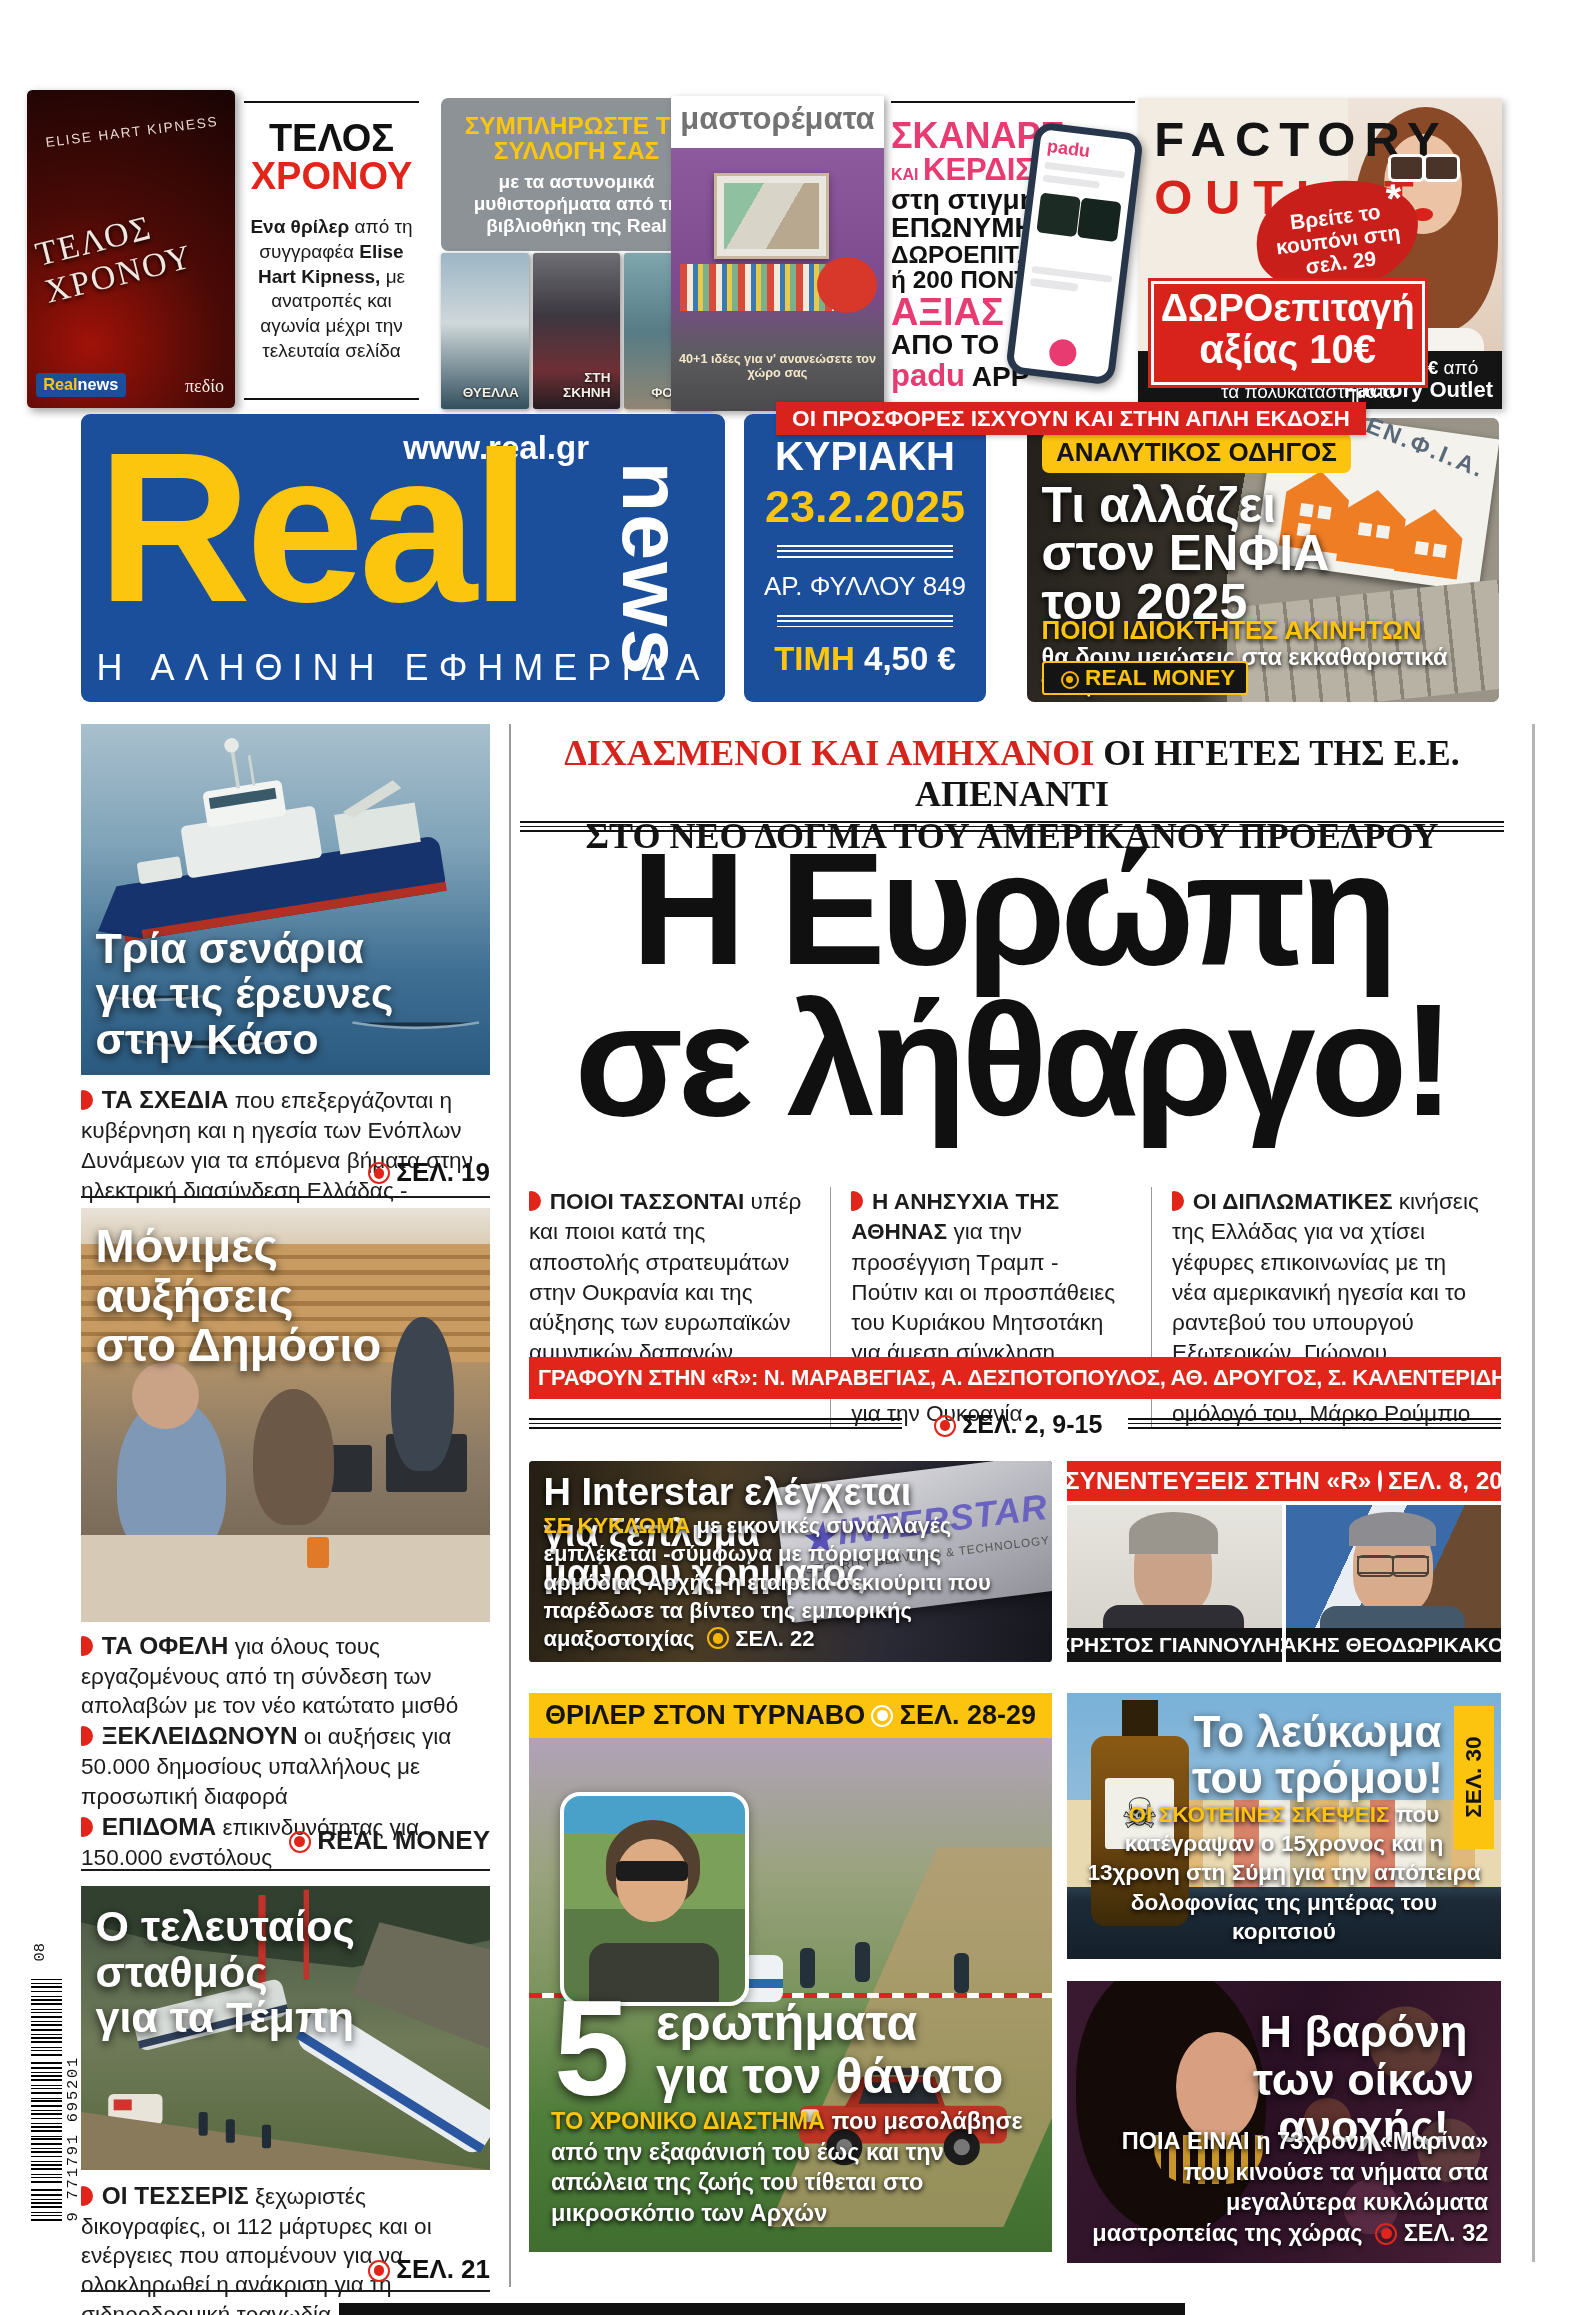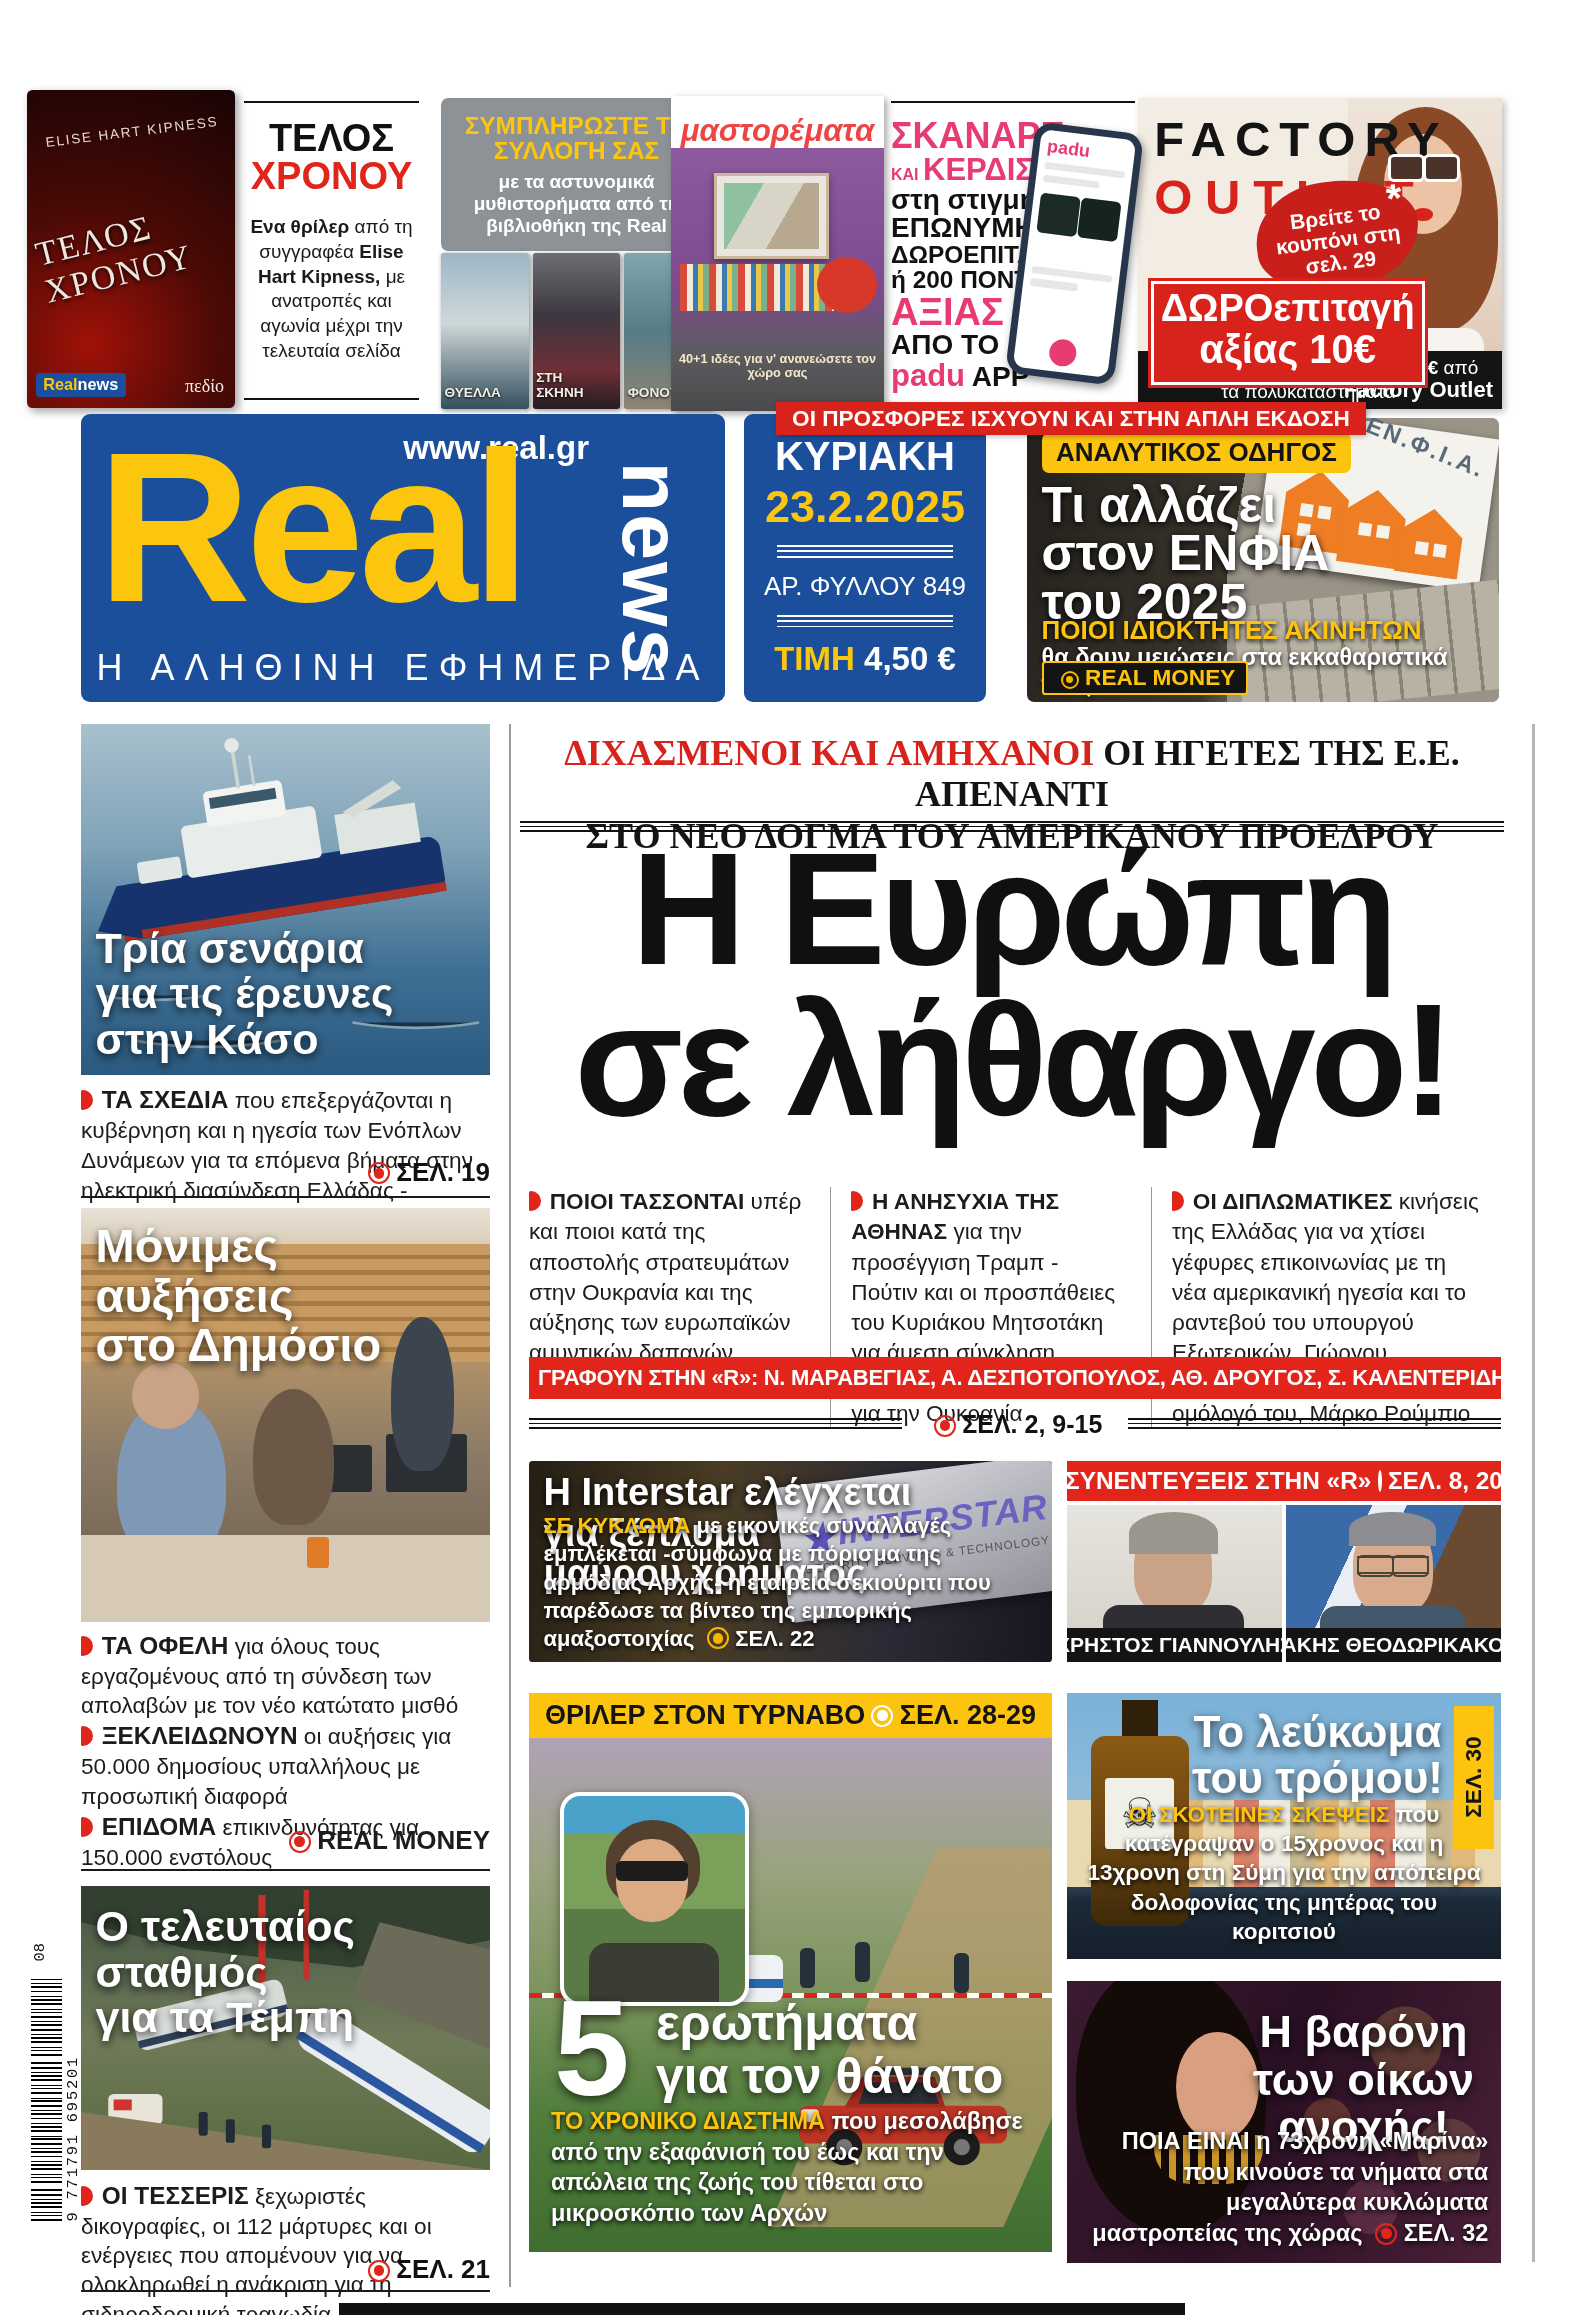--- a/index.html
+++ b/index.html
@@ -34,26 +34,26 @@
           text-align:center;padding-top:16.3px;box-sizing:border-box}
   .adbtxt .t1{font-size:38px;font-weight:bold;line-height:1.0;color:#111}
   .adbtxt .t2{font-size:38px;font-weight:bold;line-height:1.0;color:#e1251b}
   .adbtxt .bd{margin-top:20px;font-size:19px;line-height:1.3;color:#1a1a1a}
   .adcol{left:441px;top:98px;width:271px;height:311px}
   .adcol .gry{background:#8d9296;border-radius:7.2px;padding:14.5px 9px;text-align:center}
   .adcol .gt{color:#fcc60e;font-size:24.4px;font-weight:bold;line-height:1.05}
   .adcol .gs{color:#fff;font-size:19px;font-weight:bold;line-height:1.15;margin-top:7.2px}
   .adcol .cvs{position:absolute;left:0;right:0;bottom:0;height:156px;display:flex;gap:3.6px}
   .cv{flex:1;border-radius:2.7px;position:relative;box-shadow:1.8px 1.8px 5.4px rgba(0,0,0,.4);overflow:hidden}
-  .cv span{position:absolute;left:3.6px;right:10px;bottom:9px;color:#f3efe6;font-size:13.6px;font-weight:bold;text-align:left;text-shadow:0 0.9px 2.7px #000}
+  .cv span{position:absolute;left:3.6px;right:10px;bottom:9px;color:#f3efe6;font-size:13.6px;font-weight:bold;text-align:right;text-shadow:0 0.9px 2.7px #000}
   .cv1{background:linear-gradient(180deg,#9db6c6 0%,#cfd8da 45%,#33505e 100%)}
   .cv2{background:linear-gradient(180deg,#6e6e74 0%,#3c3740 40%,#6e2f35 75%,#241d22 100%)}
   .cv3{background:linear-gradient(180deg,#7fa6ad 0%,#577c86 50%,#8f8573 100%)}
   .admag{left:671px;top:96px;width:213px;height:315px;background:#fff;box-shadow:2.7px 2.7px 7.2px rgba(0,0,0,.35);overflow:hidden}
-  .admag .mt{color:#ef4444;font-size:31px;font-weight:bold;font-style:italic;text-align:center;margin-top:17px}
+  .admag .mt{color:#737373;font-size:31px;font-weight:bold;text-align:center;margin-top:5px}
   .admag .wall{position:absolute;top:52px;left:0;right:0;bottom:0;background:linear-gradient(180deg,#8e5a9e 0%,#7c4a8c 55%,#5c5c60 78%,#4a4a4c 100%)}
   .admag .art{position:absolute;top:25px;left:43px;width:109px;height:80px;background:#e9e6df;border:3.6px solid #cbb89a;
               box-shadow:0 2.7px 7.2px rgba(0,0,0,.4)}
   .admag .art::after{content:"";position:absolute;inset:7.2px;background:linear-gradient(120deg,#8fc0a0 0 30%,#d8d4c8 30% 60%,#b8a890 60%)}
   .admag .side{position:absolute;top:116px;left:9px;width:154px;height:47px;
                background:repeating-linear-gradient(90deg,#d84a3a 0 7.2px,#f2e9d8 7.2px 12.7px,#3a7ab0 12.7px 18px,#e8c84a 18px 23.5px,#7ab08a 23.5px 29px)}
   .admag .pouf{position:absolute;right:7.2px;top:109px;width:60px;height:56px;border-radius:50%;background:#d8382a}
   .admag .cap{position:absolute;left:0;right:0;bottom:31px;text-align:center;color:#f4e8c8;font-size:12.7px;font-weight:bold}
   .adscan{left:891px;top:101px;width:244px;height:299px;border-top:2.7px solid #111;text-align:left;padding-top:14.5px;box-sizing:border-box}
   .adscan div{line-height:1.02}

